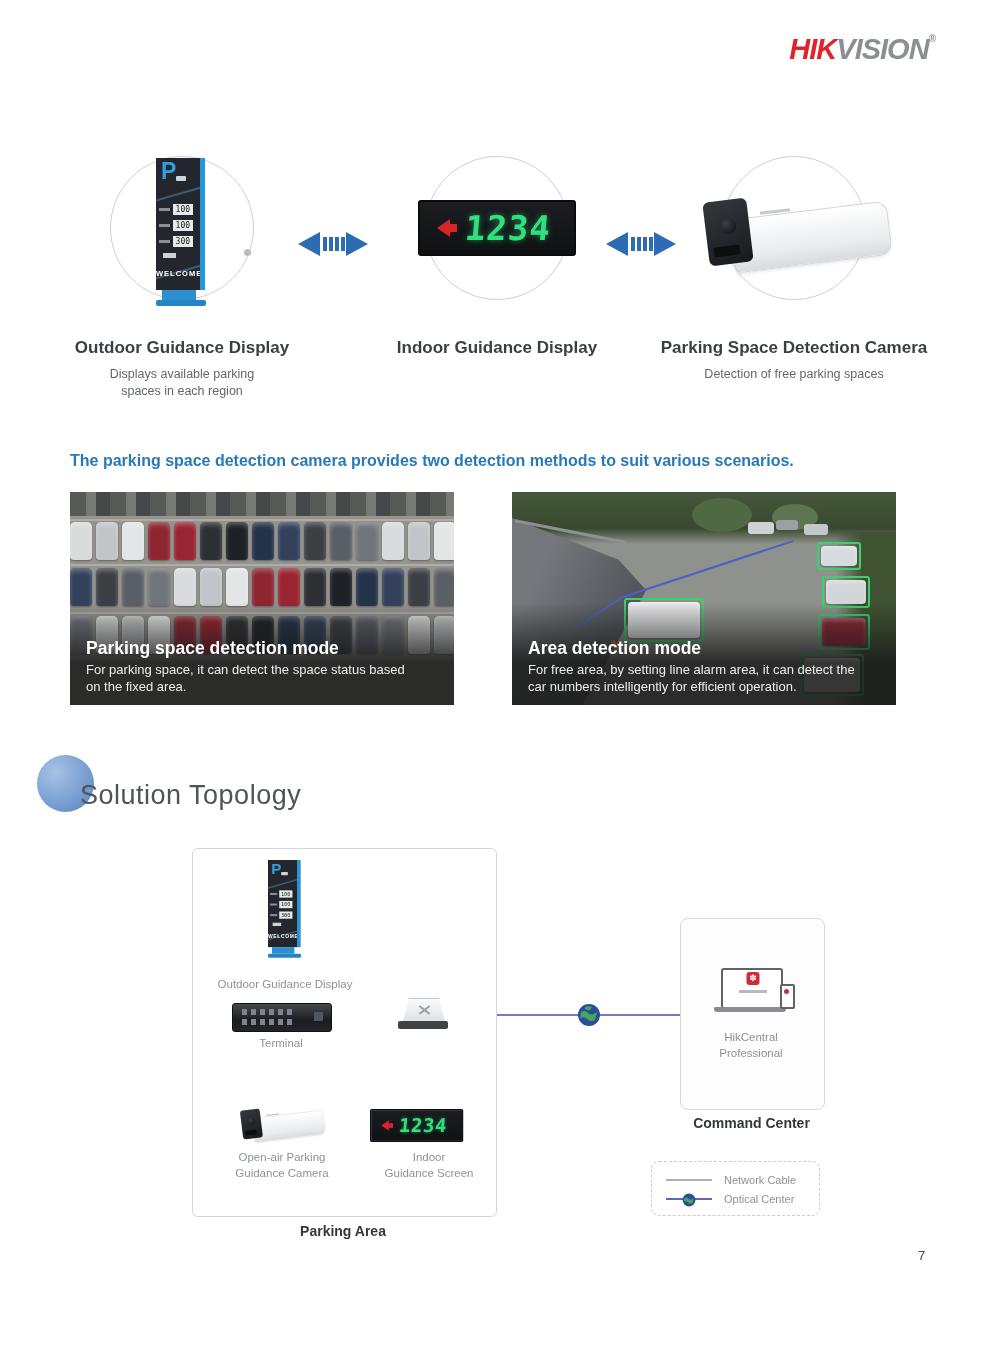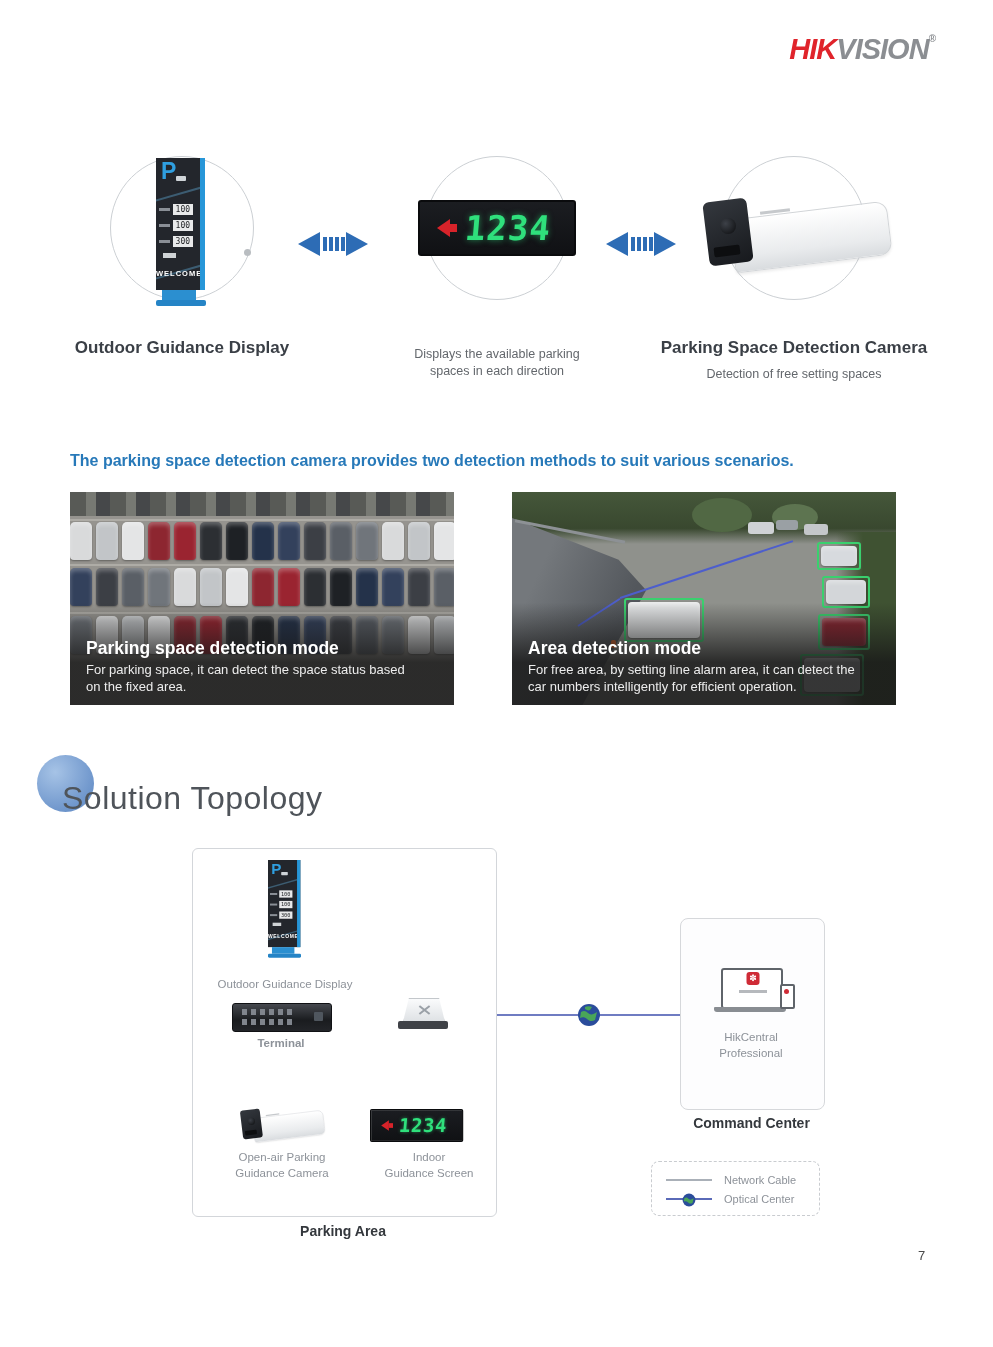--- a/index.html
+++ b/index.html
@@ -101,21 +101,21 @@
   .alarm{position:absolute;height:0;border-top:2px solid #4d5ecc;transform-origin:0 50%;}
   .cone{position:absolute;width:5px;height:8px;background:#d2622a;border-radius:2px 2px 1px 1px;}
   .overlay{position:absolute;inset:0;background:linear-gradient(180deg,rgba(20,20,20,0) 52%,rgba(25,25,25,.85) 80%);}
   .mode-text{position:absolute;left:16px;right:10px;bottom:9px;color:#ffffff;}
   .mode-title{font-size:17.5px;font-weight:bold;}
   .mode-desc{font-size:13px;color:#ececec;line-height:1.3;margin-top:3px;}
 
   
   .sec-circle{position:absolute;left:37px;top:755px;width:57px;height:57px;border-radius:50%;
               background:radial-gradient(circle at 32% 30%,#a6c3e6,#6b93ca 75%);}
-  .sec-title{position:absolute;left:62px;top:780px;font-size:32px;font-weight:400;color:#4f545a;letter-spacing:.5px;}
+  .sec-title{position:absolute;left:80px;top:780px;font-size:27px;font-weight:400;color:#4f545a;letter-spacing:.5px;}
 
   
   .tline{position:absolute;background:#bac0c9;}
   .tline.blue{background:#6f7cc2;}
   .pbox{position:absolute;left:192px;top:848px;width:303px;height:367px;border:1px solid #d3d6da;
         border-radius:6px;background:#ffffff;}
   .cbox{position:absolute;left:680px;top:918px;width:143px;height:190px;border:1px solid #d6d8db;
         border-radius:8px;background:#fdfdfe;}
   .tlabel{position:absolute;text-align:center;font-size:11.5px;color:#8d9299;line-height:1.35;}
   .tlabel.bold{font-size:14px;font-weight:bold;color:#34383d;}
@@ -186,20 +186,22 @@
             </div>
             <span class="arr"></span>
             <span class="welcome">WELCOME</span>
           </div>
           <div class="base1"></div>
             <div class="base2"></div>
         </div>
       </div>
     </div>
     <div class="p-title">Outdoor Guidance Display</div>
+    <div class="p-desc preline">Displays available parking
+spaces in each region</div>
   </div>
 
   <div class="sep" id="sep1">
     <svg width="74" height="30" viewBox="0 0 74 30">
       <polygon points="24,3 24,27 2,15" fill="#2d6cb5"></polygon>
       <rect x="27" y="8" width="4" height="14" fill="#2d6cb5"></rect>
         <rect x="33" y="8" width="4" height="14" fill="#2d6cb5"></rect>
       <rect x="39" y="8" width="4" height="14" fill="#2d6cb5"></rect>
         <rect x="45" y="8" width="4" height="14" fill="#2d6cb5"></rect>
       <polygon points="50,3 50,27 72,15" fill="#2d6cb5"></polygon>
@@ -221,41 +223,40 @@
       <div class="circle">
           <div class="dot"></div>
         </div>
       <div class="abs" style="left:50%;margin-left:-79px;top:50px;">
         <div class="led">
           <span class="larrow"></span>
           <span class="digits">1234</span>
         </div>
       </div>
     </div>
-    <div class="p-desc preline">Displays the available parking
-spaces in each direction</div>
+    <div class="p-title">Indoor Guidance Display</div>
   </div>
 
   <div class="product" id="p3">
     <div class="fig">
       <div class="circle">
           <div class="dot"></div>
         </div>
       <div class="abs" style="left:50%;margin-left:-98px;top:42px;">
         <div class="cam">
           <div class="body"></div>
             <div class="brandline"></div>
           <div class="front"></div>
             <div class="lens"></div>
             <div class="ir"></div>
         </div>
       </div>
     </div>
     <div class="p-title">Parking Space Detection Camera</div>
-    <div class="p-desc preline">Detection of free setting spaces</div>
+    <div class="p-desc preline">Detection of free parking spaces</div>
   </div>
 
   <div class="intro">The parking space detection camera provides two detection methods to suit various scenarios.</div>
 
   <div class="photo" id="photoL">
     <div class="lot-top"></div>
     <div class="gridline" style="top:27px;"></div>
     <div class="gridline" style="top:72px;"></div>
     <div class="gridline" style="top:120px;"></div>
     <div class="car-row" style="top:30px;">
@@ -395,21 +396,21 @@
         <div class="base2"></div>
     </div>
   </div>
   <div class="tlabel" style="left:185px;top:977px;width:200px;">Outdoor Guidance Display</div>
 
   <div class="terminal">
     <div class="t-ports" style="top:5px;"></div>
     <div class="t-ports" style="top:15px;"></div>
     <div class="t-led"></div>
   </div>
-  <div class="tlabel" style="left:231px;top:1036px;width:100px;font-weight:bold;">Terminal</div>
+  <div class="tlabel" style="left:231px;top:1036px;width:100px;">Terminal</div>
 
   <div class="switch">
     <span class="xbar" style="transform:rotate(38deg);"></span>
     <span class="xbar" style="transform:rotate(-38deg);"></span>
   </div>
   <div class="switch-base"></div>
 
   <div class="globe" style="left:577px;top:1003px;">
     <svg viewBox="0 0 24 24" width="24" height="24">
       <circle cx="12" cy="12" r="11" fill="#2a4c9b"></circle>

